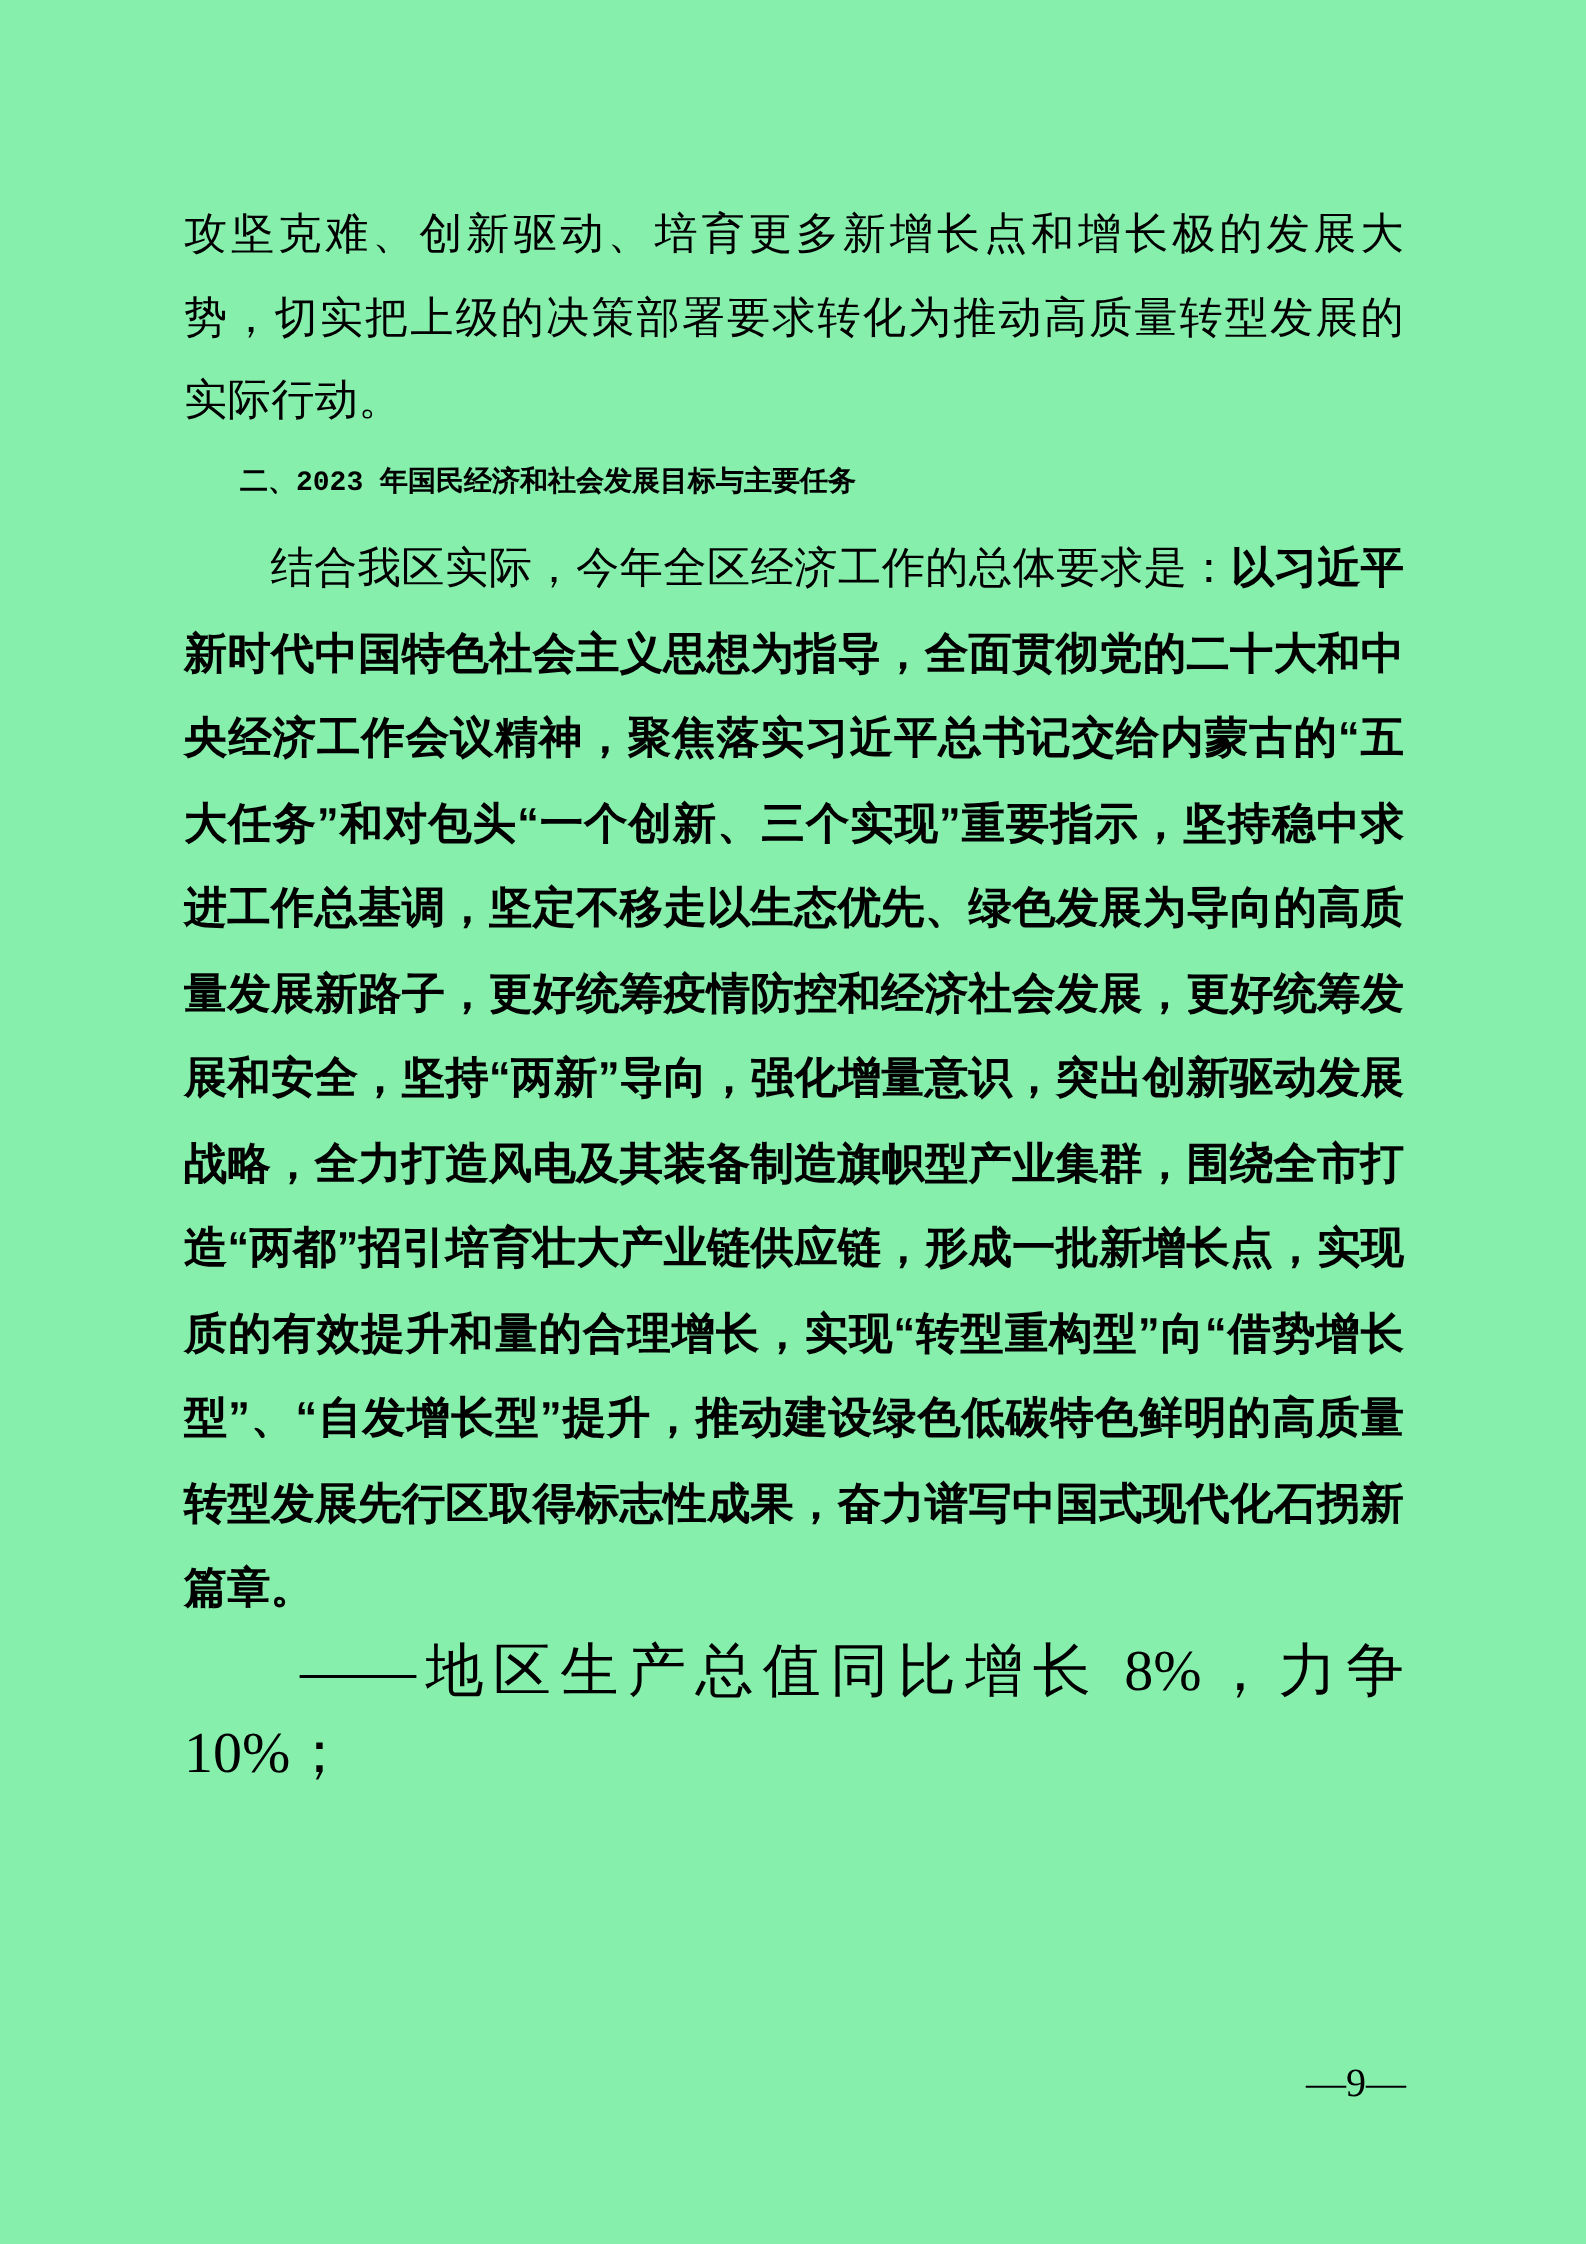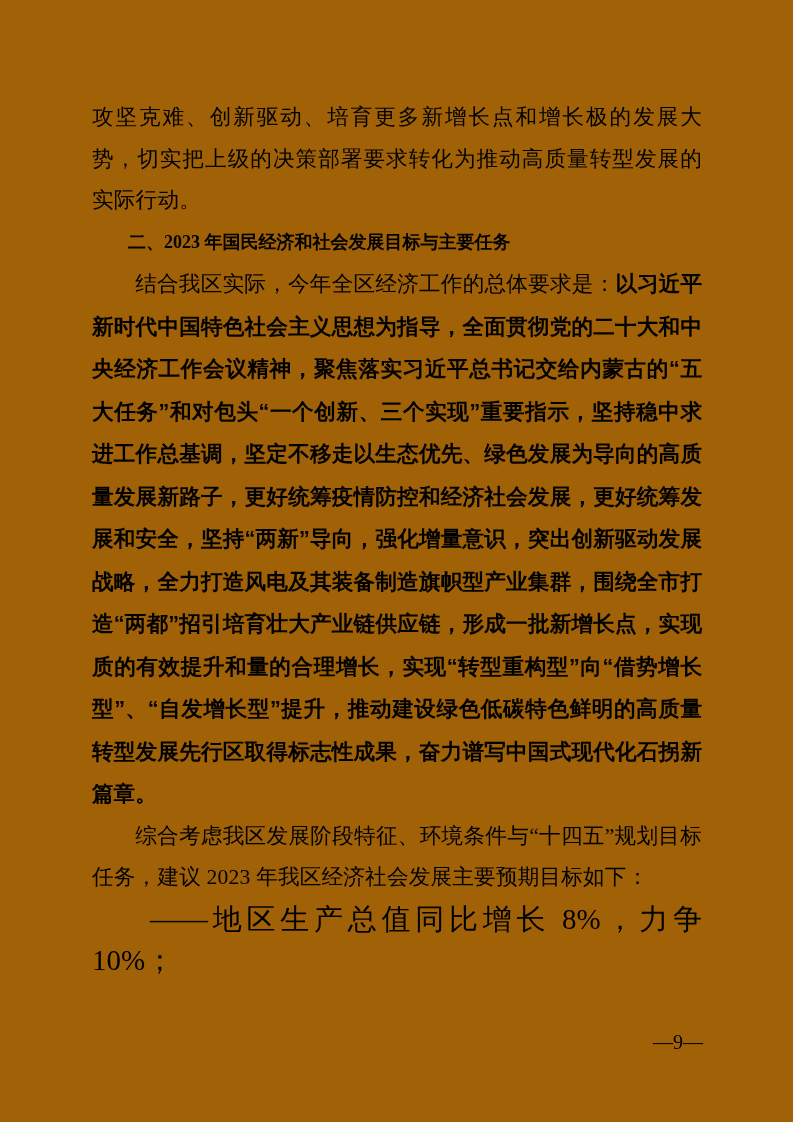--- a/index.html
+++ b/index.html
@@ -2,21 +2,21 @@
 <html><head>
 <meta charset="utf-8">
 <style>
   * { box-sizing: border-box; }
   html, body { margin: 0; padding: 0; background: #ffffff; }
 
   .page {
     position: relative;
     width: 793px;
     height: 1122px;
-    background: #a16207;
+    background: #86efac;
     color: #000000;
     overflow: hidden;
   }
 
   .text-block {
     position: absolute;
     left: 92px;
     top: 97px;
     width: 610px;
   }
@@ -37,23 +37,23 @@
 
   
   .hei {
     font-family: "Liberation Sans", sans-serif;
     font-weight: 600;
     letter-spacing: 0;
   }
 
   
   .heading {
-    font-family: Liberation Serif, serif;
+    font-family: Liberation Mono, monospace;
     font-weight: 700;
-    font-size: 18px;
+    font-size: 14px;
     line-height: 41.5px;
     text-indent: 2em;
   }
 
   .indent { text-indent: 2em; }
 
   
   .bullet {
     font-family: "Liberation Serif", serif;
     font-weight: 400;
@@ -77,21 +77,20 @@
 
 <div class="page">
   <div class="text-block">
 
     <p class="fs">攻坚克难、创新驱动、培育更多新增长点和增长极的发展大势，切实把上级的决策部署要求转化为推动高质量转型发展的实际行动。</p>
 
     <p class="heading">二、2023 年国民经济和社会发展目标与主要任务</p>
 
     <p class="fs indent"><span>结合我区实际，今年全区经济工作的总体要求是：</span><span class="hei">以习近平新时代中国特色社会主义思想为指导，全面贯彻党的二十大和中央经济工作会议精神，聚焦落实习近平总书记交给内蒙古的“五大任务”和对包头“一个创新、三个实现”重要指示，坚持稳中求进工作总基调，坚定不移走以生态优先、绿色发展为导向的高质量发展新路子，更好统筹疫情防控和经济社会发展，更好统筹发展和安全，坚持“两新”导向，强化增量意识，突出创新驱动发展战略，全力打造风电及其装备制造旗帜型产业集群，围绕全市打造“两都”招引培育壮大产业链供应链，形成一批新增长点，实现质的有效提升和量的合理增长，实现“转型重构型”向“借势增长型”、“自发增长型”提升，推动建设绿色低碳特色鲜明的高质量转型发展先行区取得标志性成果，奋力谱写中国式现代化石拐新篇章。</span></p>
 
-    <p class="fs indent">综合考虑我区发展阶段特征、环境条件与“十四五”规划目标任务，建议 2023 年我区经济社会发展主要预期目标如下：</p>
 
     <p class="bullet">——地区生产总值同比增长 8%，力争 10%；</p>
 
 
 
   </div>
 
   <div class="page-number">—9—</div>
 </div>
 

